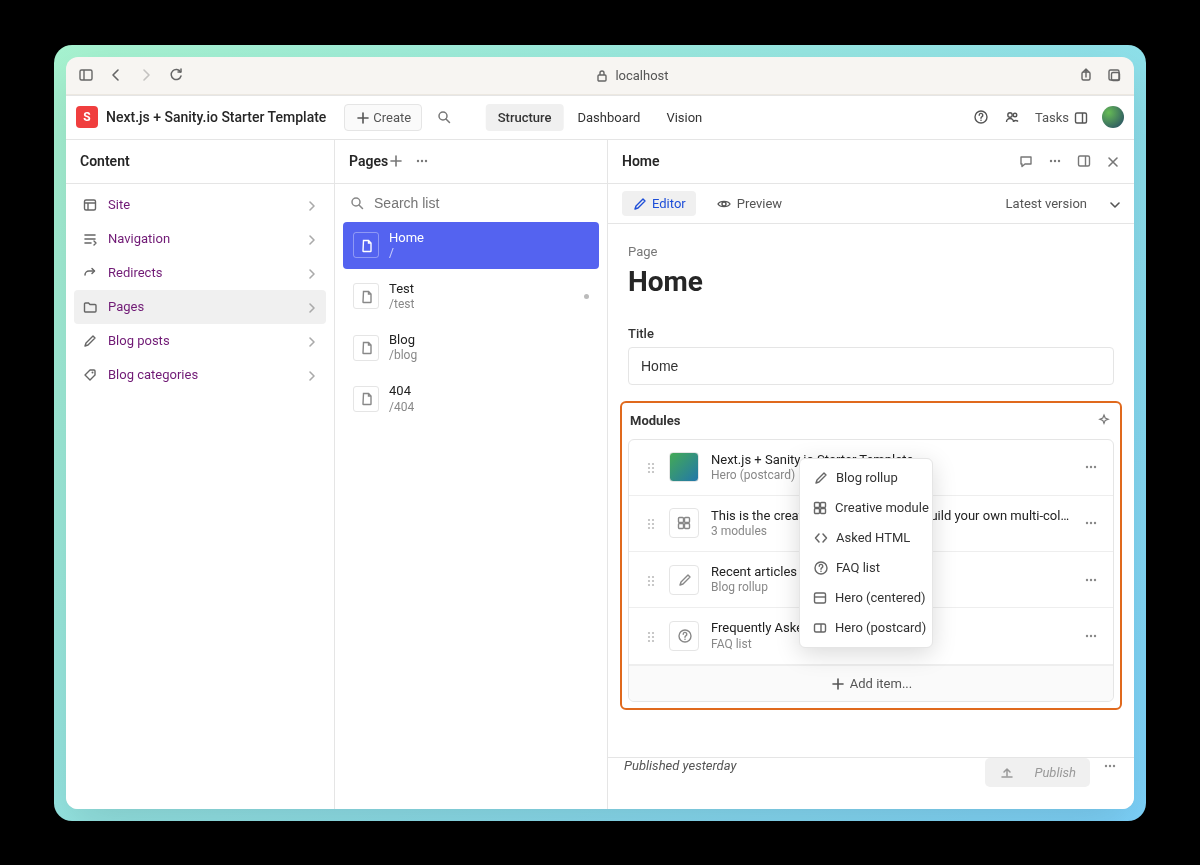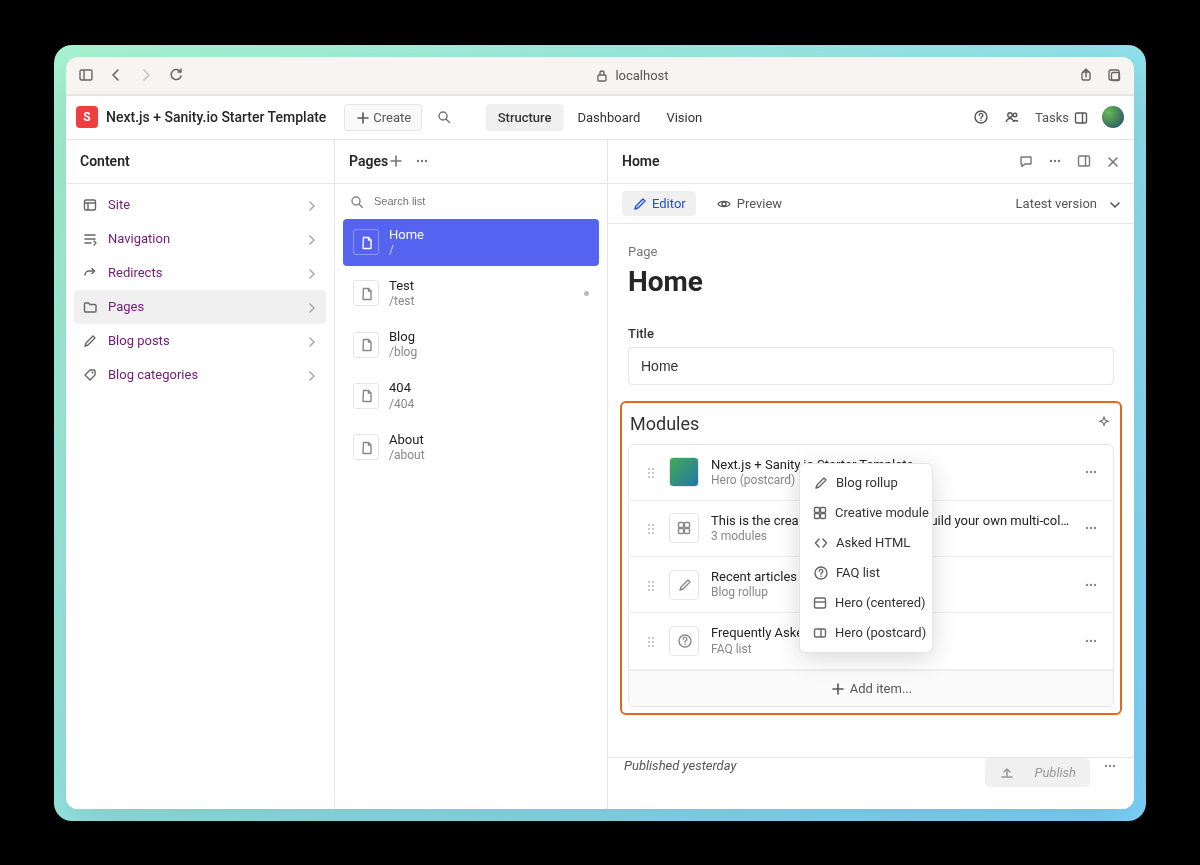--- a/index.html
+++ b/index.html
@@ -123,21 +123,21 @@
   .content-item.active { background: var(--bg-active); }
   .content-item .chev { margin-left:auto; color:#aaa; }
   .ci-icon { width:16px; height:16px; color:#666; display:flex; align-items:center; justify-content:center; }
 
   
   .search-row {
     display:flex; align-items:center; gap:8px;
     padding: 10px 14px; color:#888;
   }
   .search-row input {
-    border:none; outline:none; font-size:11px; color:#888; flex:1; background:transparent;
+    border:none; outline:none; font-size:14px; color:#888; flex:1; background:transparent;
   }
   .page-list { padding: 0 8px; }
   .page-item {
     display:flex; align-items:center; gap:10px;
     padding: 8px 10px; border-radius:4px; margin-bottom:4px;
     color:#333;
     position:relative;
   }
   .page-item .pi-icon {
     width:26px; height:26px; border:1px solid #e5e5e5; border-radius:3px;
@@ -158,21 +158,21 @@
     display:flex; align-items:center; padding:0 14px; gap:10px;
   }
   .p3-head .title { font-weight:600; font-size:14px; }
   .p3-head .right-actions { margin-left:auto; display:flex; align-items:center; gap:12px; color:#777; }
   .p3-subhead {
     height: 40px; border-bottom:1px solid var(--border);
     display:flex; align-items:center; padding:0 14px; gap:10px;
   }
   .seg { display:flex; align-items:center; gap:6px; padding:5px 10px; border-radius:4px; font-size:13px; color:#555; }
   .seg.active { background: var(--bg-active); color:#1d4ed8; }
-  .version-sel { margin-left:auto; font-size:13px; color:#555; display:flex; align-items:center; gap:10px; }
+  .version-sel { margin-left:auto; font-size:13px; color:#555; display:flex; align-items:center; gap:20px; }
 
   .p3-body {
     flex:1; overflow:auto; padding: 20px;
   }
   .type-label { font-size:13px; color:#777; margin-bottom:6px; }
   .doc-title { font-size:28px; font-weight:700; margin-bottom:28px; }
   .field-label { font-size:13px; color:#333; font-weight:500; margin-bottom:6px; }
   .text-input {
     width:100%; border:1px solid var(--border); border-radius:4px;
     padding:10px 12px; font-size:14px; color:#333;
@@ -183,21 +183,21 @@
     position:relative;
   }
   .hl-border {
     position:absolute; inset:-8px; border:2px solid var(--highlight); border-radius:6px;
     pointer-events:none;
   }
   .modules-header {
     display:flex; align-items:center; justify-content:space-between;
     padding: 4px 2px 10px;
   }
-  .modules-header .lbl { font-size:18px; color:#333; font-weight:400; }
+  .modules-header .lbl { font-size:13px; color:#333; font-weight:700; }
   .mod-list {
     border:1px solid var(--border); border-radius:6px;
     overflow: visible;
   }
   .mod-row {
     display:flex; align-items:center; gap:12px;
     padding:12px 14px; border-bottom:1px solid var(--border2);
     position:relative;
   }
   .mod-row:last-of-type { border-bottom:none; }
@@ -622,31 +622,20 @@
               <div class="pi-icon">
                   <svg width="15" height="15">
                     <use href="#i-doc"></use>
                   </svg>
                 </div>
               <div class="pi-text">
                 <span class="pi-title">404</span>
                 <span class="pi-sub">/404</span>
               </div>
             </div>
-            <div class="page-item">
-              <div class="pi-icon">
-                  <svg width="15" height="15">
-                    <use href="#i-doc"></use>
-                  </svg>
-                </div>
-              <div class="pi-text">
-                <span class="pi-title">About</span>
-                <span class="pi-sub">/about</span>
-              </div>
-            </div>
           </div>
         </div>
 
         <div class="panel p3">
           <div class="p3-head">
             <span class="title">Home</span>
             <div class="right-actions">
               <span class="icon-btn">
                   <svg width="17" height="17">
                     <use href="#i-comment"></use>

